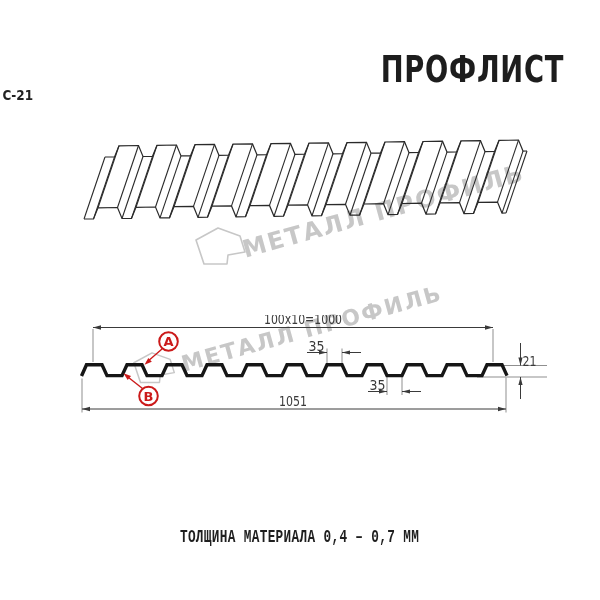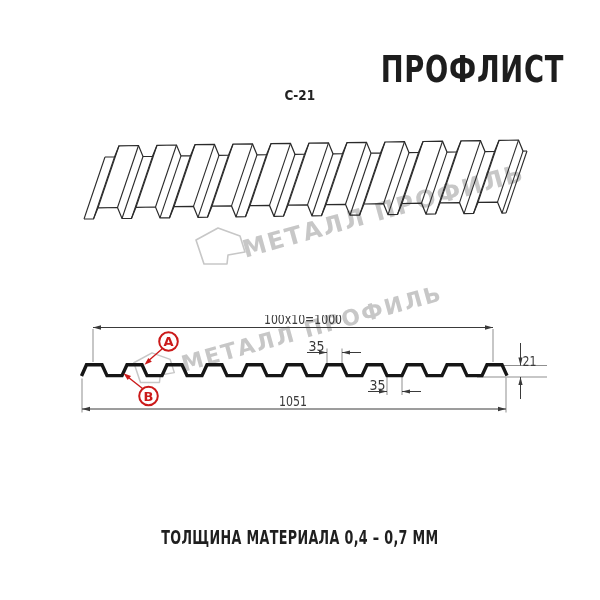--- a/index.html
+++ b/index.html
@@ -2,25 +2,25 @@
 <html><head>
 <meta charset="utf-8">
 <style>
   html,body{margin:0;padding:0;}
   body{width:600px;height:600px;position:relative;background:#ffffff;overflow:hidden;
        font-family:"DejaVu Sans","Liberation Sans",sans-serif;}
   .abs{position:absolute;}
   .title{top:47px;left:0;width:600px;text-align:right;font-size:38px;font-weight:bold;
          color:#1d1d1d;letter-spacing:1px;}
   .title .squeeze{display:inline-block;transform:scaleX(0.72);transform-origin:center;}
-  .subtitle{top:87px;left:0;width:600px;text-align:center;font-size:14px;font-weight:bold;
+  .subtitle{top:87px;left:0;width:600px;text-align:left;font-size:14px;font-weight:bold;
             color:#222;}
   .subtitle .squeeze{display:inline-block;transform:scaleX(0.86);transform-origin:center;}
   .footer{top:526px;left:0;width:600px;text-align:center;font-size:19px;font-weight:bold;
-          color:#1f1f1f;letter-spacing:.5px;}
+          color:#1f1f1f;letter-spacing:.5px;font-family:Liberation Mono, monospace;}
   .footer .squeeze{display:inline-block;transform:scaleX(0.67);transform-origin:center;}
   .wm-text{font-weight:bold;white-space:nowrap;letter-spacing:2px;transform-origin:left center;}
   .wm1{top:236px;left:243px;font-size:24px;transform:rotate(-15.5deg);}
   .wm2{top:352px;left:182px;font-size:22px;transform:rotate(-15.5deg);}
   svg{position:absolute;display:block;}
   #svg3d{left:0;top:130px;}
   #svgsec{left:0;top:315px;}
   #wmlogo1{left:195px;top:227px;}
   #wmlogo2{left:131px;top:352px;}
 </style>

